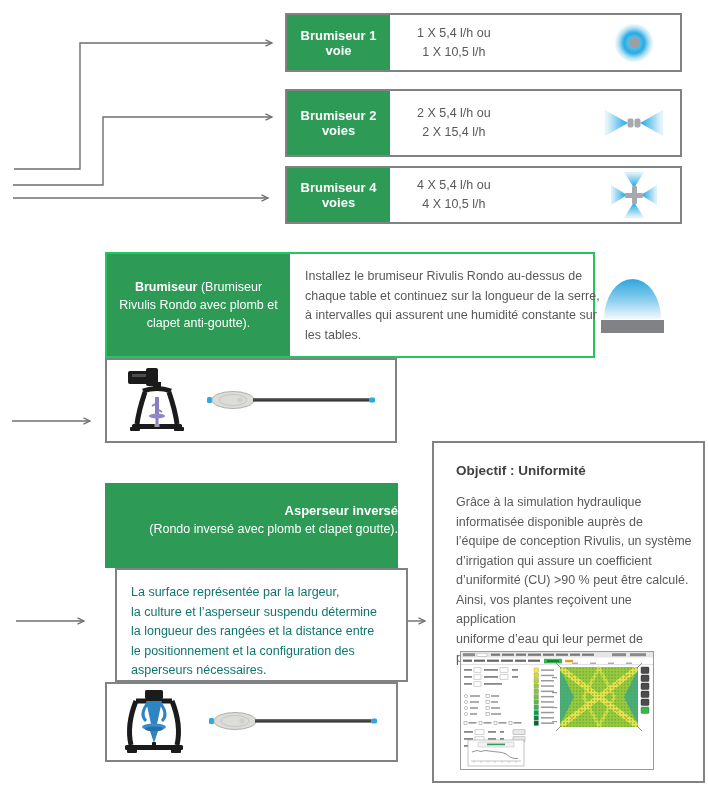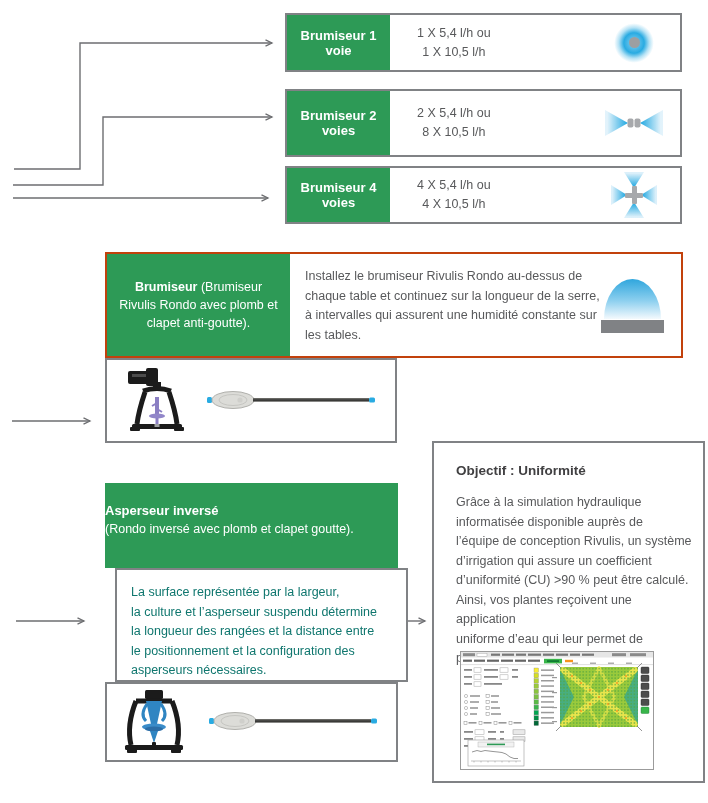--- a/index.html
+++ b/index.html
@@ -40,35 +40,35 @@
       background:linear-gradient(to bottom,#29abe2 10%,rgba(140,206,240,.3) 92%);}
   .spray4 .f-l{left:0;top:13px;width:16px;height:20px;clip-path:polygon(100% 50%,0 0,0 100%);
       background:linear-gradient(to left,#29abe2 10%,rgba(140,206,240,.3) 92%);}
   .spray4 .f-r{right:0;top:13px;width:16px;height:20px;clip-path:polygon(0 50%,100% 0,100% 100%);
       background:linear-gradient(to right,#29abe2 10%,rgba(140,206,240,.3) 92%);}
   .plus{position:absolute;left:50%;top:50%;transform:translate(-50%,-50%);width:18px;height:18px;}
   .plus .ph{position:absolute;left:0;top:6.5px;width:18px;height:5px;background:#a7a9ac;border-radius:1px;}
   .plus .pv{position:absolute;top:0;left:6.5px;height:18px;width:5px;background:#a7a9ac;border-radius:1px;}
 
   
-  .brum-box{position:absolute;left:105px;top:252px;width:578px;height:106px;border:2px solid #c2410c;
+  .brum-box{position:absolute;left:105px;top:252px;width:490px;height:106px;border:2px solid #22c55e;
             background:#fff;box-sizing:border-box;}
   .brum-green{position:absolute;left:0;top:0;bottom:0;width:183px;background:#2d9a56;color:#fff;
               display:flex;align-items:center;justify-content:center;text-align:center;
               font-size:12.5px;line-height:18px;padding:0 8px;box-sizing:border-box;}
   .brum-desc{position:absolute;left:198px;top:13px;width:312px;font-size:12.5px;line-height:19.5px;color:#58595b;}
   .dome{position:absolute;left:497px;top:25px;width:57px;height:40px;
         border-radius:50% 50% 0 0 / 100% 100% 0 0;
         background:linear-gradient(to bottom,#2fa6dd 0%,#8ed0ef 55%,#ddf0fa 90%,#f3fafd 100%);}
   .dome-base{position:absolute;left:494px;top:66px;width:63px;height:13px;background:#808285;}
   .product-box{position:absolute;border:2px solid #808285;background:#fff;box-sizing:border-box;}
 
   
   .asp-green{position:absolute;left:105px;top:483px;width:293px;height:85px;background:#2d9a56;color:#fff;
-             text-align:left;box-sizing:border-box;padding-top:19px;font-size:12.5px;line-height:18px;}
+             text-align:right;box-sizing:border-box;padding-top:19px;font-size:12.5px;line-height:18px;}
   .asp-green .t{font-weight:bold;font-size:13px;}
   .asp-text{position:absolute;left:115px;top:568px;width:293px;height:114px;border:2px solid #808285;
             background:#fff;box-sizing:border-box;padding:13px 0 0 14px;font-size:12.5px;line-height:19.5px;color:#0f766e;}
 
   
   .obj-box{position:absolute;left:432px;top:441px;width:273px;height:342px;border:2px solid #808285;
            background:#fff;box-sizing:border-box;}
   .obj-title{position:absolute;left:22px;top:20px;font-size:13.5px;font-weight:bold;color:#414042;}
   .obj-text{position:absolute;left:22px;top:50px;width:236px;font-size:12.5px;line-height:19.5px;color:#58595b;}
   .sim-shot{position:absolute;left:26px;top:208px;width:194px;height:119px;}
@@ -111,21 +111,21 @@
         </div>
     </div>
   </div>
 
   <div class="spec-row" style="top:89px;height:68px;">
     <div class="spec-label">
         <span>Brumiseur 2 voies</span>
       </div>
     <div class="spec-text">
       <div>2 X 5,4 l/h ou</div>
-      <div>8 X 10,5 l/h</div>
+      <div>2 X 15,4 l/h</div>
     </div>
     <div class="spec-icon">
       <div class="spray2">
           <div class="fan fan-l"></div>
           <div class="fan fan-r"></div>
           <div class="hub2">
             <span></span>
             <span></span>
           </div>
         </div>

